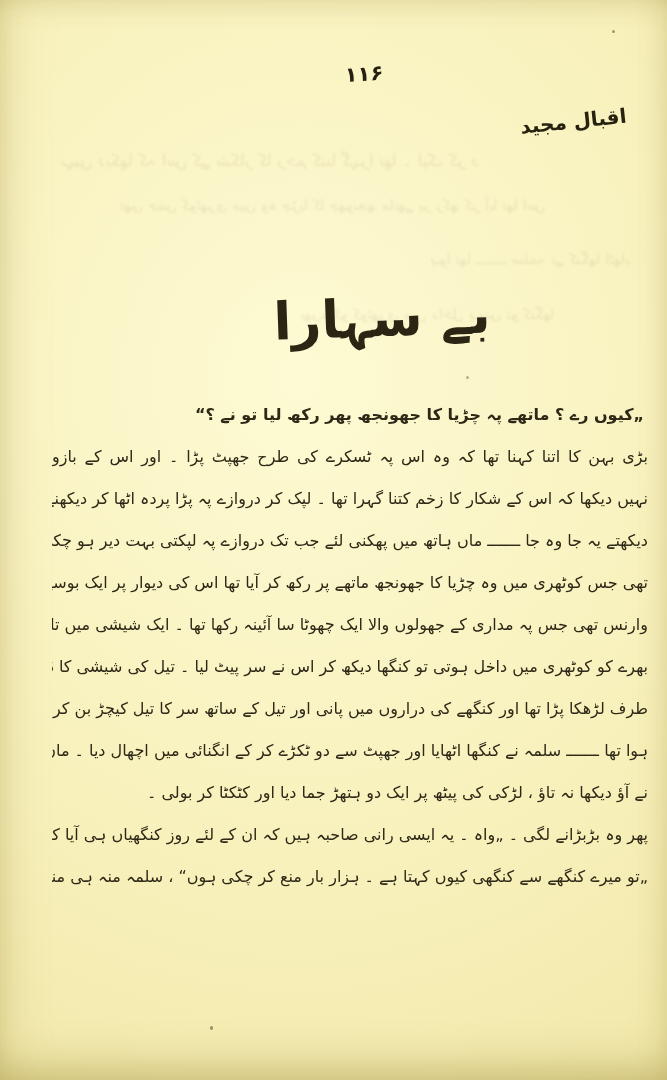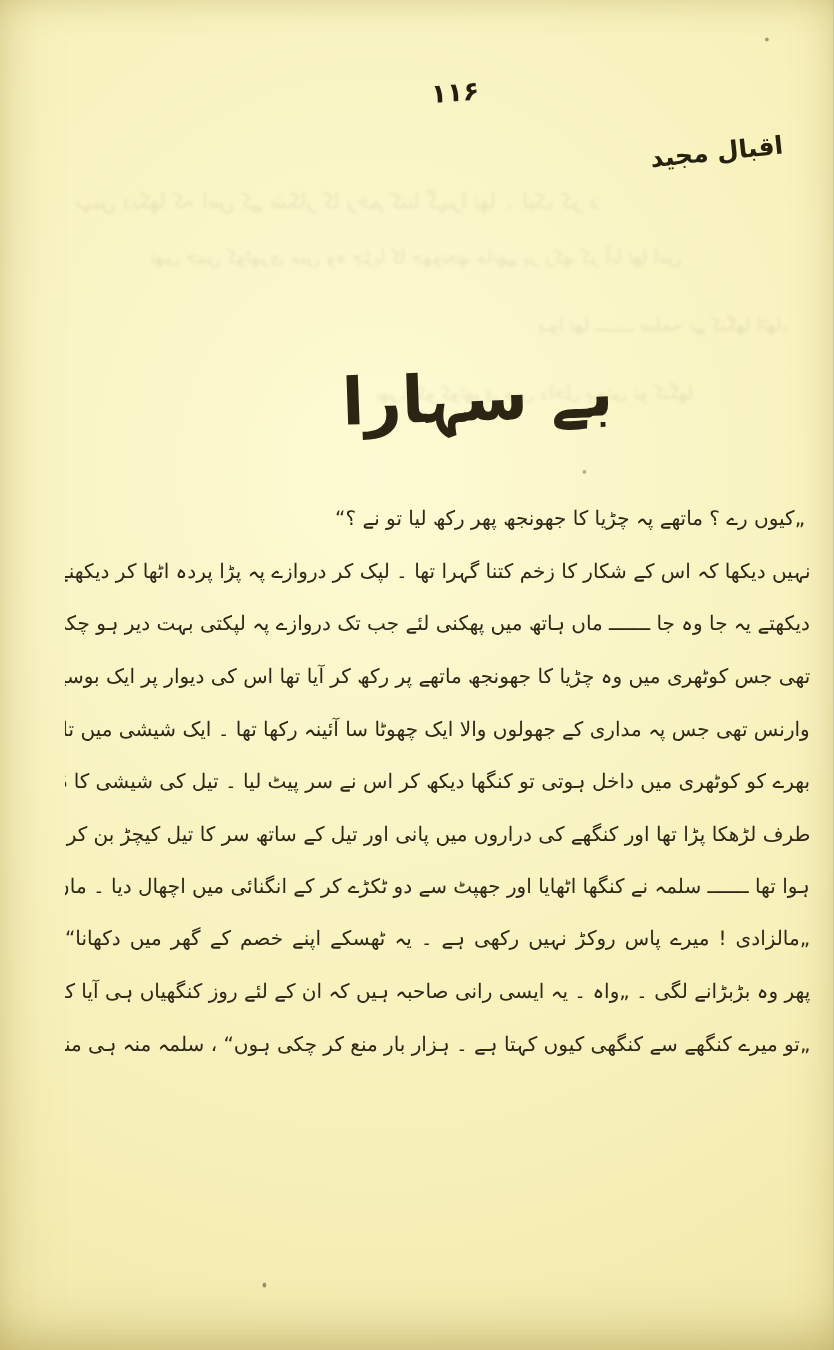--- a/index.html
+++ b/index.html
@@ -36,21 +36,21 @@
   }
   .story-body{
     position:absolute;top:394px;left:52px;width:596px;
     direction:rtl;overflow:hidden;
     font-size:16px;color:#2e2817;
   }
   .story-body .line{
     line-height:42px;height:42px;white-space:nowrap;overflow:hidden;
     text-align:justify;text-align-last:justify;
   }
-  .story-body .line.short{text-align:right;text-align-last:right;padding-right:4px;}
+  .story-body .line.short{text-align:right;text-align-last:right;padding-right:4px;font-weight:bold;}
   .story-body .line.end{text-align-last:right;}
   
   .ghost{
     position:absolute;direction:rtl;white-space:nowrap;overflow:hidden;
     color:#8a8060;opacity:.14;filter:blur(1.2px);
     transform:scaleX(-1);font-size:15px;
   }
   .speck{position:absolute;background:#4a4128;border-radius:50%;}
 </style>
 </head>
@@ -64,28 +64,29 @@
 
   <div class="ghost" style="top:150px;left:60px;width:420px;font-size:17px;">نہیں دیکھا کہ اس کے شکار کا زخم کتنا گہرا تھا ۔ لپک کر دروازے پہ پڑا پردہ اٹھا کر دیکھنے</div>
   <div class="ghost" style="top:196px;left:120px;width:430px;">تھی جس کوٹھری میں وہ چڑیا کا جھونجھ ماتھے پر رکھ کر آیا تھا اس کی دیوار پر ایک بوسیدہ سی</div>
   <div class="ghost" style="top:305px;left:300px;width:260px;">بھرے کو کوٹھری میں داخل ہوتی تو کنگھا دیکھ کر اس نے سر پیٹ لیا ۔ تیل کی شیشی کا ڈھکنا ایک</div>
   <div class="ghost" style="top:250px;left:430px;width:200px;">ہوا تھا ـــــــ سلمہ نے کنگھا اٹھایا اور جھپٹ سے دو ٹکڑے کر کے انگنائی میں اچھال دیا ۔ ماں</div>
 
   <div class="story-title">بے سہارا</div>
 
   <div class="story-body">
       <div class="line short">„کیوں رے ؟ ماتھے پہ چڑیا کا جھونجھ پھر رکھ لیا تو نے ؟“</div>
+      <div class="line justify">بڑی بہن کا اتنا کہنا تھا کہ وہ اس پہ ٹسکرے کی طرح جھپٹ پڑا ۔ اور اس کے بازو</div>
       <div class="line justify">نہیں دیکھا کہ اس کے شکار کا زخم کتنا گہرا تھا ۔ لپک کر دروازے پہ پڑا پردہ اٹھا کر دیکھنے</div>
       <div class="line justify">دیکھتے یہ جا وہ جا ـــــــ ماں ہاتھ میں پھکنی لئے جب تک دروازے پہ لپکتی بہت دیر ہو چکی</div>
       <div class="line justify">تھی جس کوٹھری میں وہ چڑیا کا جھونجھ ماتھے پر رکھ کر آیا تھا اس کی دیوار پر ایک بوسیدہ سی</div>
       <div class="line justify">وارنس تھی جس پہ مداری کے جھولوں والا ایک چھوٹا سا آئینہ رکھا تھا ۔ ایک شیشی میں تلی</div>
       <div class="line justify">بھرے کو کوٹھری میں داخل ہوتی تو کنگھا دیکھ کر اس نے سر پیٹ لیا ۔ تیل کی شیشی کا ڈھکنا ایک</div>
       <div class="line justify">طرف لڑھکا پڑا تھا اور کنگھے کی دراروں میں پانی اور تیل کے ساتھ سر کا تیل کیچڑ بن کر لتھڑا</div>
       <div class="line justify">ہوا تھا ـــــــ سلمہ نے کنگھا اٹھایا اور جھپٹ سے دو ٹکڑے کر کے انگنائی میں اچھال دیا ۔ ماں</div>
-      <div class="line justify">„مالزادی ! میرے پاس روکڑ نہیں رکھی ہے ۔ یہ ٹھسکے اپنے خصم کے گھر میں دکھانا“</div>
+      <div class="line end">نے آؤ دیکھا نہ تاؤ ، لڑکی کی پیٹھ پر ایک دو ہتھڑ جما دیا اور کٹکٹا کر بولی ۔</div>
       <div class="line justify">پھر وہ بڑبڑانے لگی ۔ „واہ ۔ یہ ایسی رانی صاحبہ ہیں کہ ان کے لئے روز کنگھیاں ہی آیا کریں“</div>
       <div class="line justify">„تو میرے کنگھے سے کنگھی کیوں کہتا ہے ۔ ہزار بار منع کر چکی ہوں“ ، سلمہ منہ ہی منہ</div>
     </div>
 
   <div class="speck" style="top:30px;left:612px;width:3px;height:3px;opacity:.5"></div>
   <div class="speck" style="top:1026px;left:210px;width:3px;height:4px;opacity:.55"></div>
   <div class="speck" style="top:376px;left:466px;width:3px;height:3px;opacity:.4"></div>
 
 </div>
 

